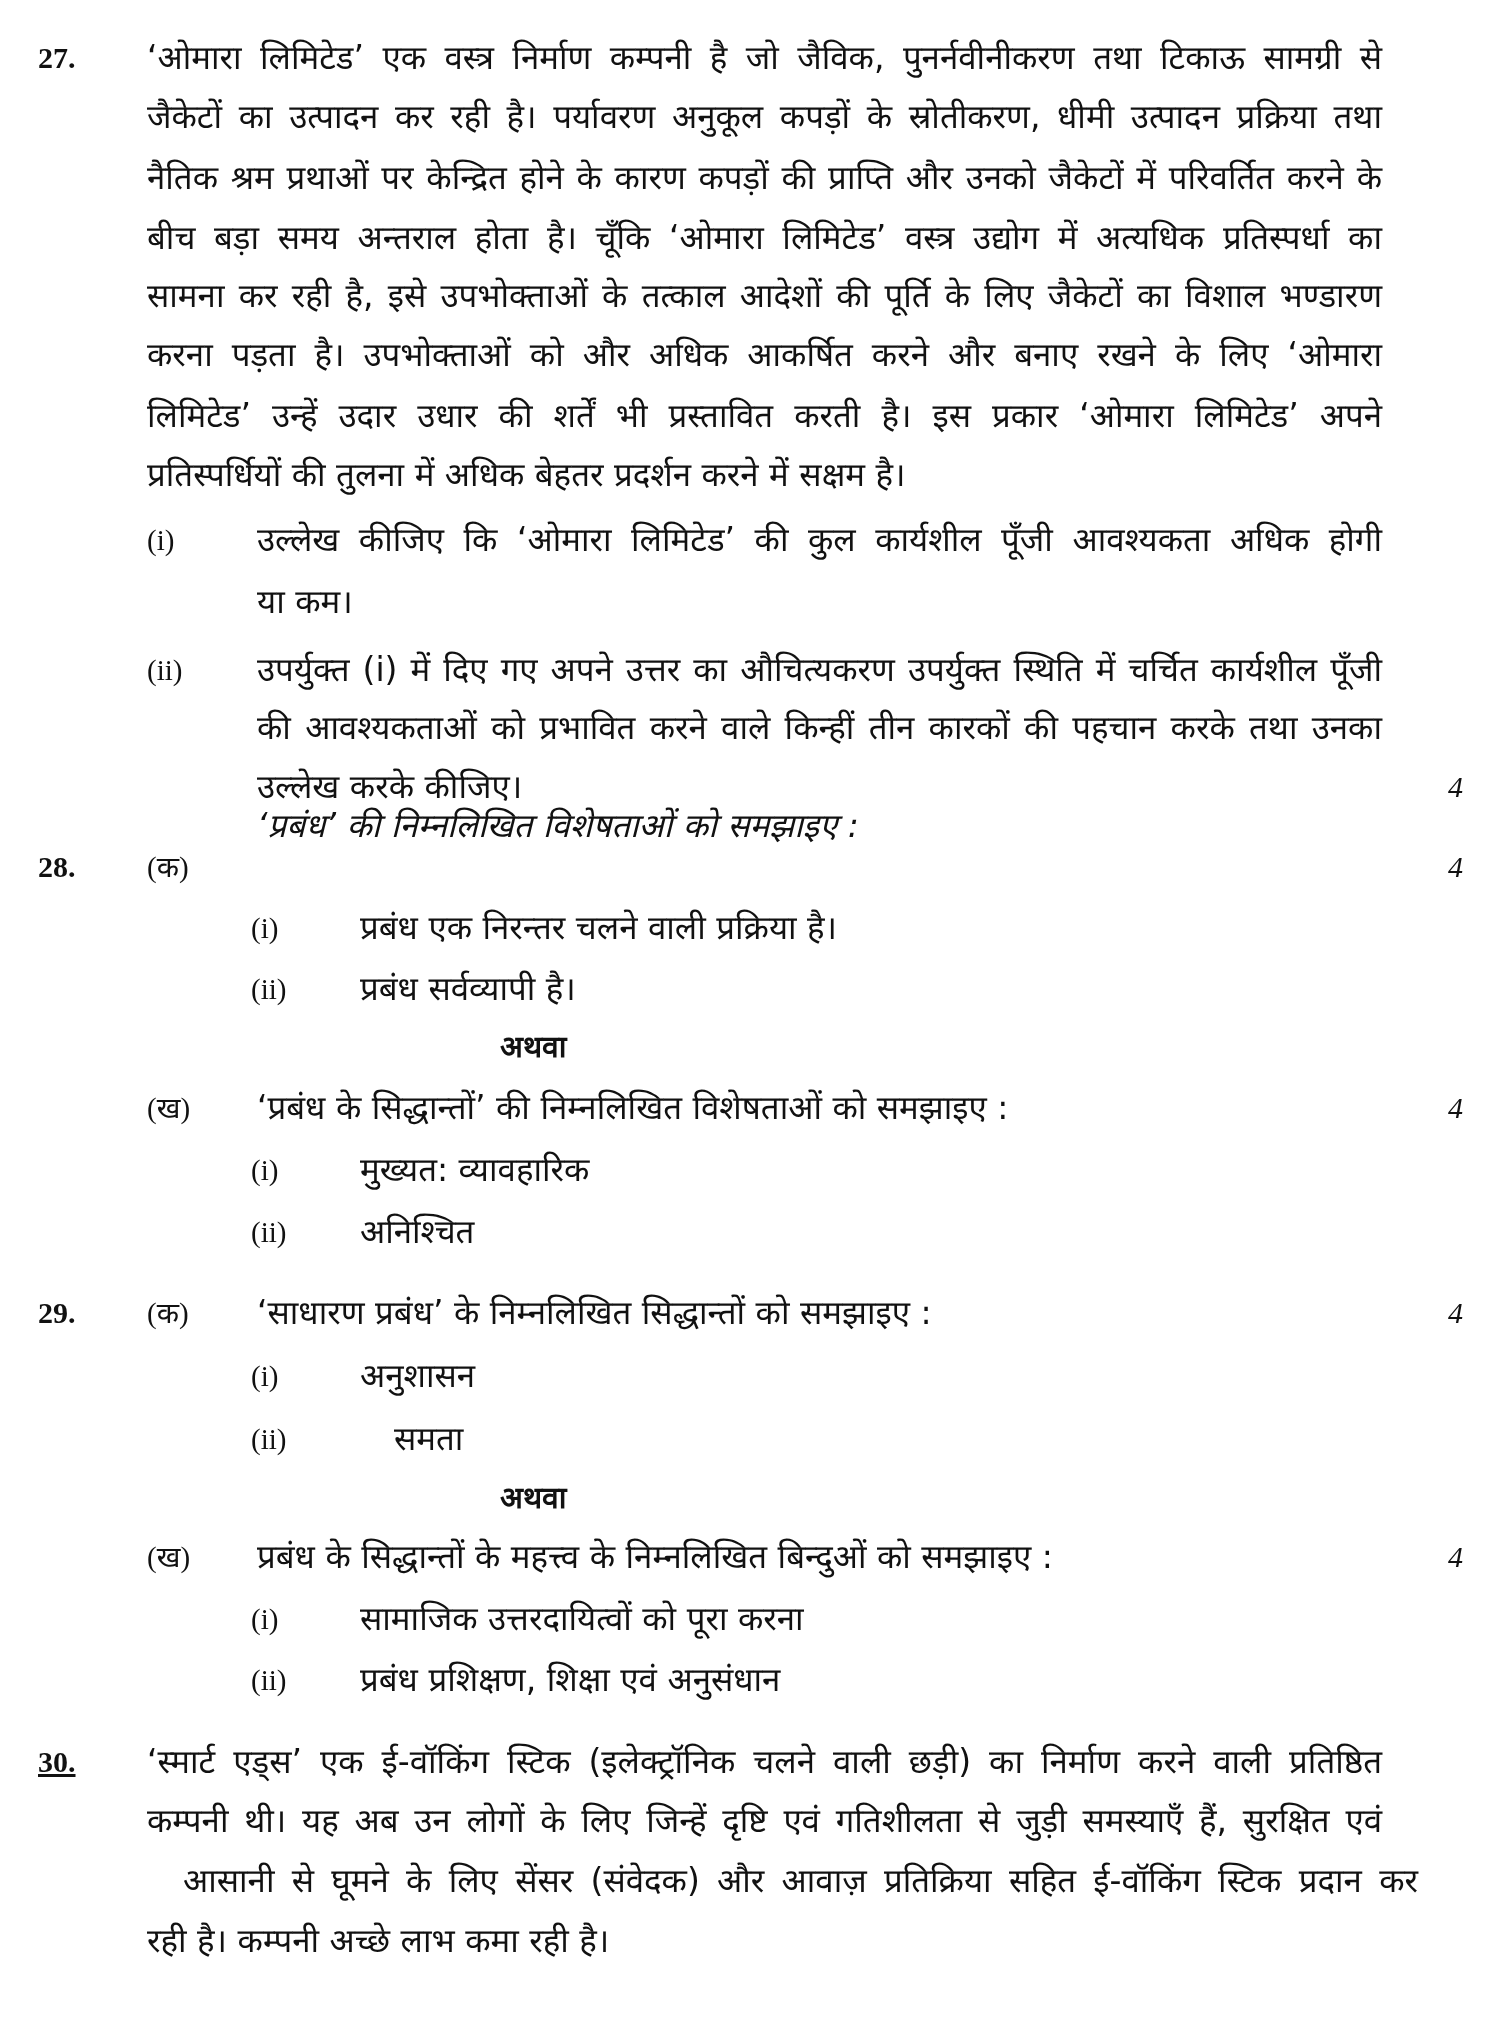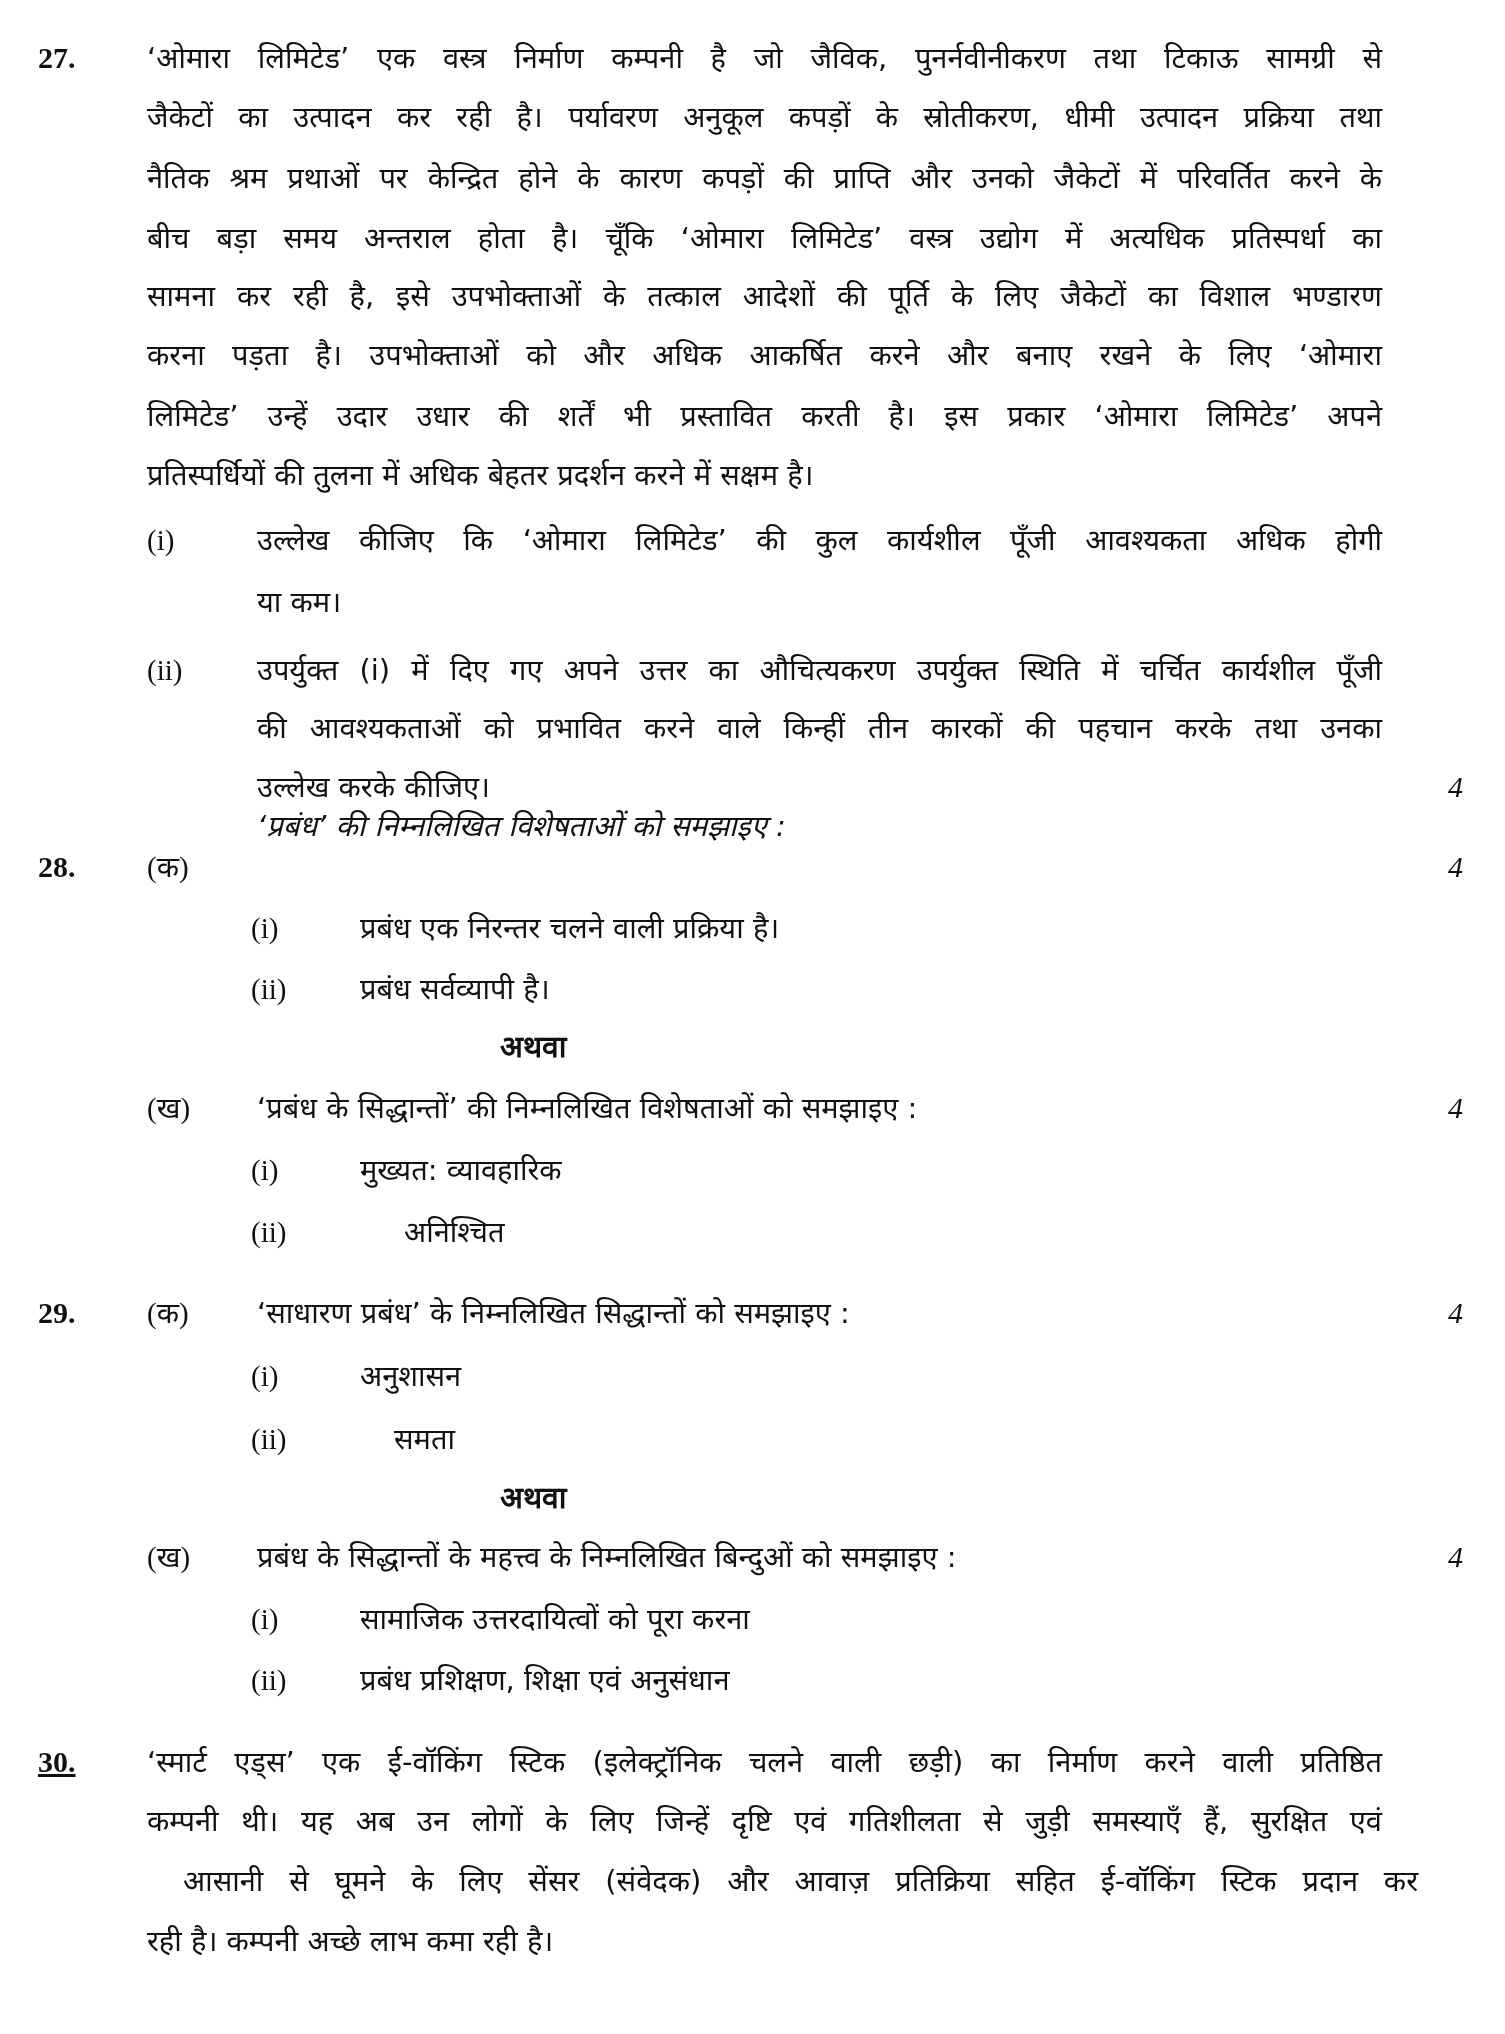--- a/index.html
+++ b/index.html
@@ -1,19 +1,19 @@
 <!DOCTYPE html>
 <html><head>
 <meta charset="utf-8">
 <style>
   html, body { margin: 0; padding: 0; background: #ffffff; }
   body { width: 1505px; height: 2034px; position: relative; overflow: hidden; color: #111111;
          font-family: "DejaVu Serif", "Liberation Serif", serif; }
   .page { position: absolute; left: 0; top: 0; width: 1505px; height: 2034px; background: #ffffff; }
-  .line { position: absolute; font-size: 29px; line-height: 40px; height: 40px; white-space: nowrap;
+  .line { position: absolute; font-size: 33px; line-height: 40px; height: 40px; white-space: nowrap;
           transform: translateY(-20px); font-family: "DejaVu Sans", "Liberation Serif", serif; }
   .just { width: 1235px; text-align: justify; text-align-last: justify; }
   .just2 { width: 1125px; text-align: justify; text-align-last: justify; }
   .qnum { position: absolute; font-size: 30px; font-weight: bold; line-height: 40px;
           transform: translateY(-20px); font-family: "Liberation Serif", serif; }
   .label { position: absolute; font-size: 29px; line-height: 40px; transform: translateY(-20px);
            font-family: "Liberation Serif", "DejaVu Serif", serif; }
   .mark { position: absolute; left: 1448px; font-size: 30px; font-style: italic; line-height: 40px;
           transform: translateY(-20px); font-family: "Liberation Serif", serif; }
   .or { position: absolute; left: 500px; font-size: 30px; font-weight: bold; line-height: 40px;
@@ -59,21 +59,21 @@
 
     <span class="or" style="top:1047px;">अथवा</span>
 
     <span class="label" style="left:147px; top:1108px;">(ख)</span>
     <div class="line" style="left:257px; top:1108px;">‘प्रबंध के सिद्धान्तों’ की निम्नलिखित विशेषताओं को समझाइए :</div>
     <span class="mark" style="top:1108px;">4</span>
 
     <span class="label" style="left:251px; top:1170px;">(i)</span>
     <div class="line" style="left:360px; top:1170px;">मुख्यत: व्यावहारिक</div>
     <span class="label" style="left:251px; top:1232px;">(ii)</span>
-    <div class="line" style="left:360px; top:1232px;margin-left:44px;">अनिश्चित</div>
+    <div class="line" style="left:360px; top:1232px;">अनिश्चित</div>
   </div>
 
   <div>
     <span class="qnum" style="left:38px; top:1313px;">29.</span>
     <span class="label" style="left:147px; top:1313px;">(क)</span>
     <div class="line" style="left:257px; top:1313px;">‘साधारण प्रबंध’ के निम्नलिखित सिद्धान्तों को समझाइए :</div>
     <span class="mark" style="top:1313px;">4</span>
 
     <span class="label" style="left:251px; top:1376px;">(i)</span>
     <div class="line" style="left:360px; top:1376px;text-align:center;">अनुशासन</div>

